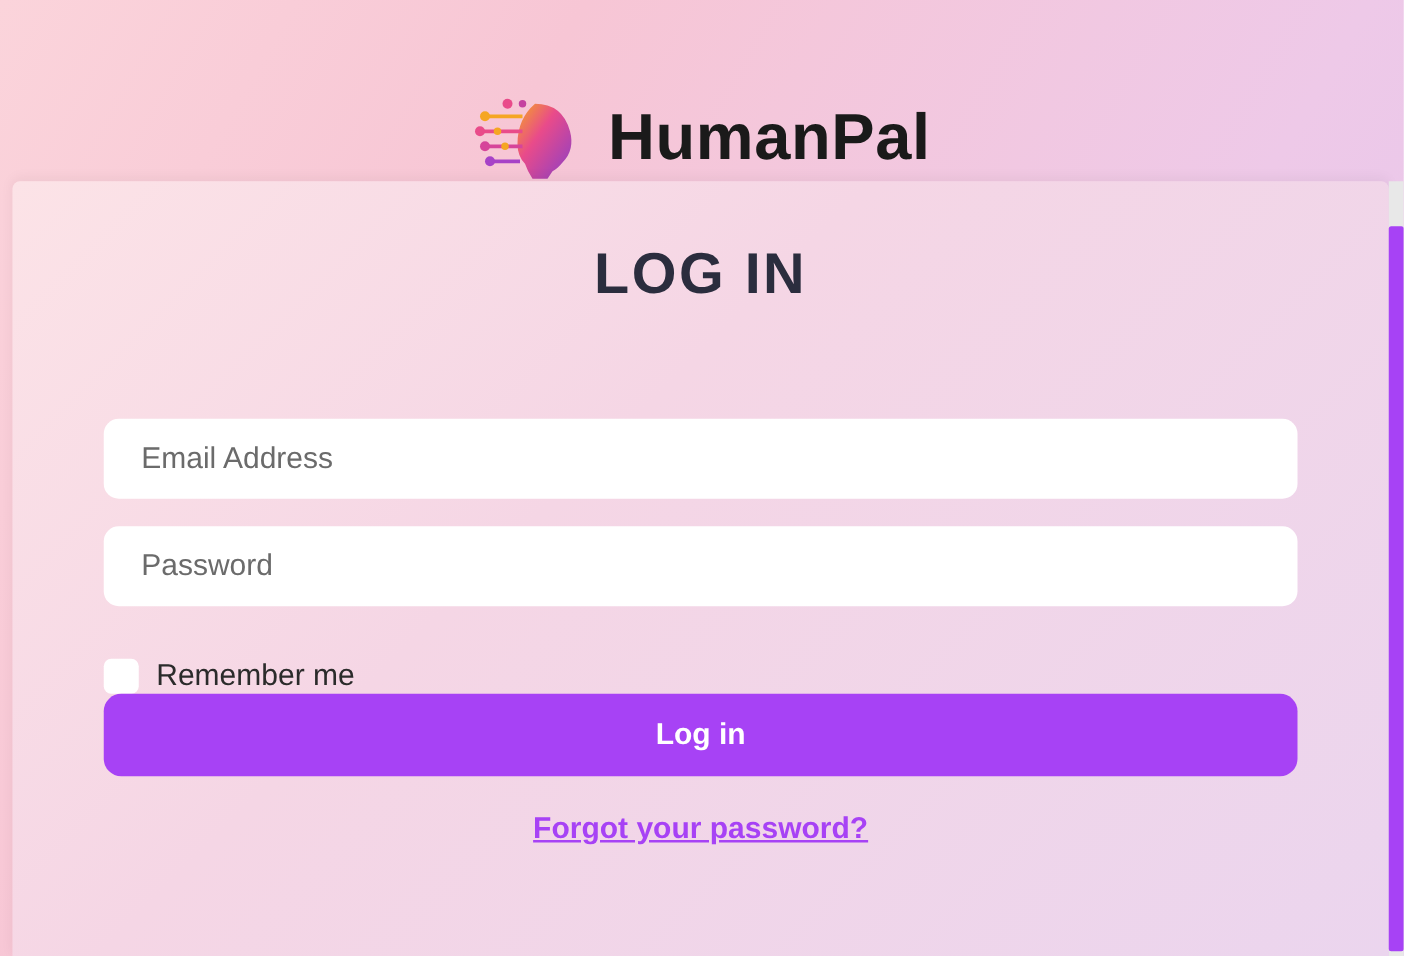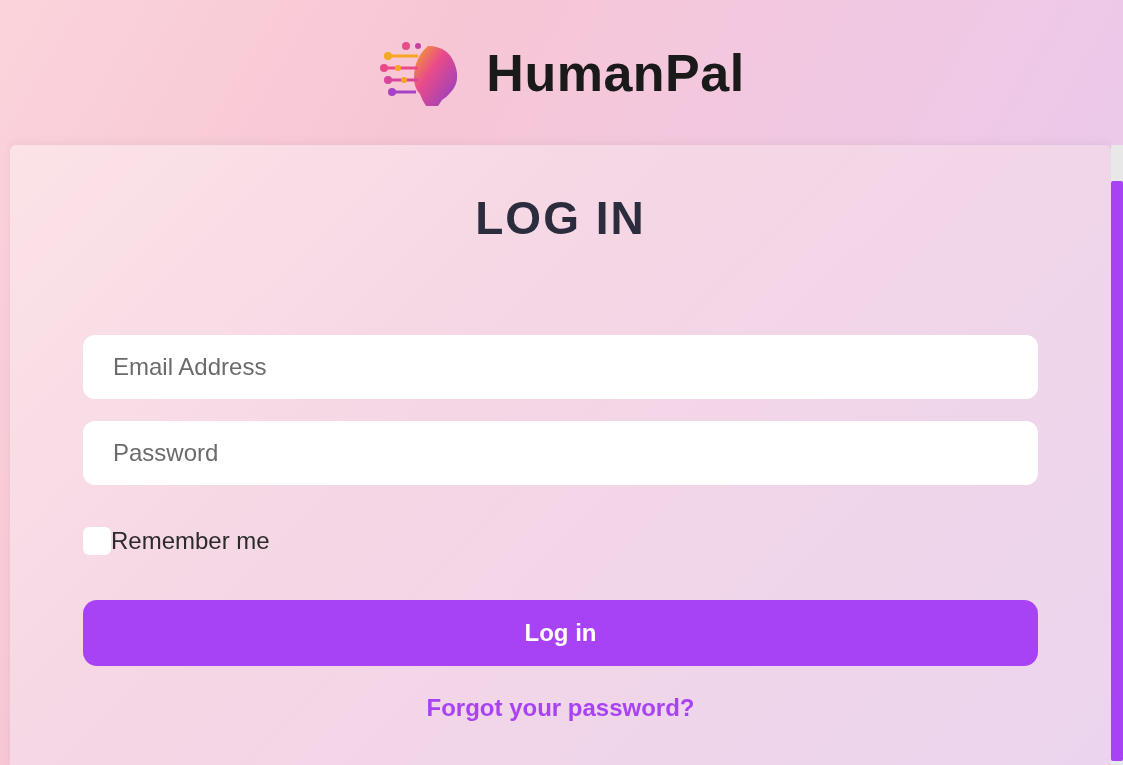--- a/index.html
+++ b/index.html
@@ -12,21 +12,21 @@
       width: 1123px;
       height: 765px;
       overflow: hidden;
       background: linear-gradient(120deg, #fbd4db 0%, #f7c6d5 30%, #eec9e8 70%, #e4c5ed 100%);
       position: relative;
     }
     .header {
       width: 100%;
       height: 145px;
       display: flex;
-      align-items: center;
+      align-items: flex-end;
       justify-content: center;
       border-radius: 31px;
     }
     .logo-container {
       display: flex;
       align-items: center;
       gap: 18px;
     }
     .logo-icon {
       width: 90px;
@@ -76,22 +76,22 @@
       color: #333;
       margin-bottom: 22px;
       outline: none;
     }
     .input-field::placeholder {
       color: #6b6b6b;
       font-weight: 400;
     }
     .remember-row {
       display: flex;
+      gap: 14px;
       margin-top: 20px;
-      margin-bottom: 45px;
     }
     .checkbox {
       width: 28px;
       height: 28px;
       background: #ffffff;
       border-radius: 6px;
       border: none;
       cursor: pointer;
       appearance: none;
     }
@@ -110,20 +110,21 @@
       font-size: 24px;
       font-weight: 700;
       cursor: pointer;
     }
     .forgot-link {
       display: block;
       text-align: center;
       margin-top: 28px;
       font-size: 24px;
       color: #a742f5;
+      text-decoration: underline;
       font-weight: 600;
       cursor: pointer;
     }
     .scrollbar-track {
       position: absolute;
       right: 0;
       top: 145px;
       width: 12px;
       height: 620px;
       background: #e8e8e8;

